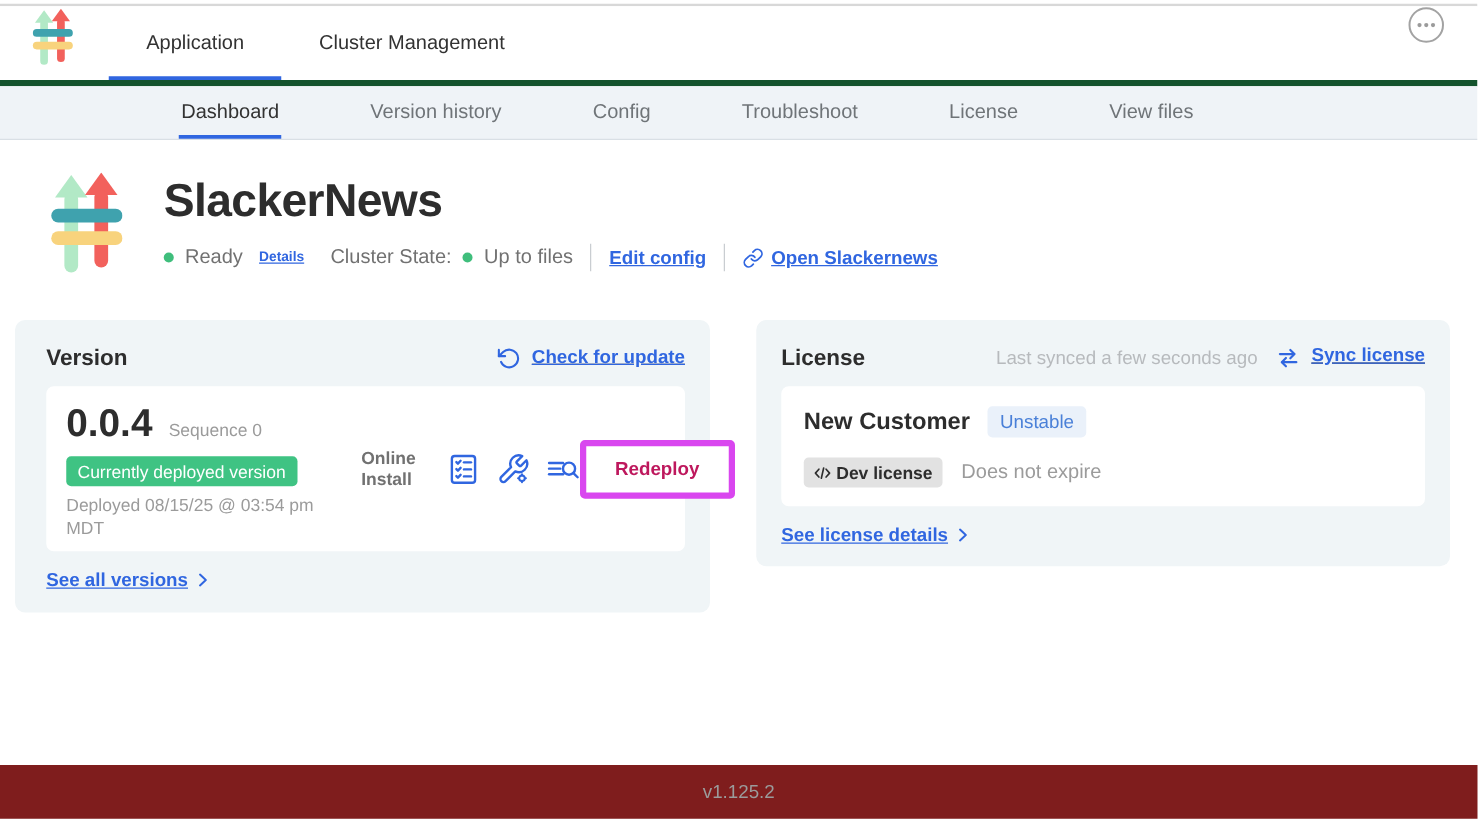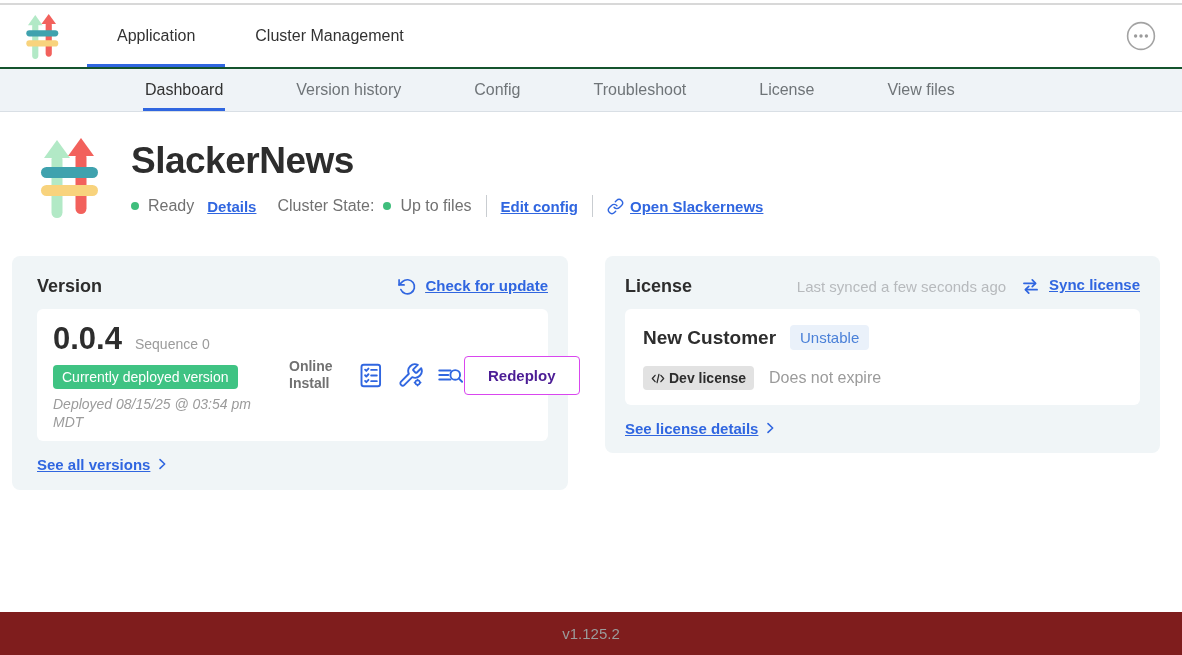--- a/index.html
+++ b/index.html
@@ -3,22 +3,22 @@
 <meta charset="utf-8">
 <style>
   * { box-sizing: border-box; margin: 0; padding: 0; }
   html,body { width:1182px; height:655px; overflow:hidden; background:#fff;
     font-family:"Liberation Sans", sans-serif; color:#323232; }
   a { cursor:pointer; }
 
   .top-border { height:5px; background:#fff; border-bottom:2px solid #d8d8d8; }
 
   
-  .navbar { height:64px; display:flex; align-items:center; padding-left:22px; padding-right:26px;
-    background:#fff; border-bottom:2px solid #14532d; }
+  .navbar { height:64px; display:flex; align-items:flex-start; padding-left:22px; padding-right:26px;
+    background:#fff; border-bottom:5px solid #14532d; }
   .logo-sm { width:40px; height:46px; margin-top:2px; }
   .nav-tabs { display:flex; height:100%; margin-left:25px; }
   .nav-tab { padding:0 30px; display:flex; align-items:center; font-size:16px; font-weight:500;
     color:#323232; position:relative; cursor:pointer; }
   .nav-tab.active::after { content:""; position:absolute; left:0; right:0; bottom:0; height:3px;
     background:#3066e0; }
   .nav-spacer { flex:1; }
   .menu-btn { width:30px; height:30px; cursor:pointer; display:flex; }
 
   
@@ -32,21 +32,21 @@
 
   
   .hero { display:flex; align-items:flex-start; padding:26px 0 0 40px; }
   .logo-lg { width:58px; height:82px; }
   .hero-text { margin-left:33px; padding-top:2px; }
   .hero-title { font-size:37px; font-weight:bold; letter-spacing:-0.5px; color:#2d2d2d; }
   .hero-status { display:flex; align-items:center; margin-top:13px; font-size:16px; color:#717171; }
   .dot { width:8px; height:8px; border-radius:50%; background:#3fbe7c; display:inline-block; }
   .status-text { margin-left:9px; }
   .link { color:#3066e0; text-decoration:underline; font-weight:600; }
-  .hero-status .details { margin-left:13px; font-size:15px; }
+  .hero-status .details { margin-left:13px; font-size:11px; }
   .cluster-label { margin-left:21px; }
   .hero-status .dot2 { margin-left:9px; }
   .vdivider { width:1px; height:22px; background:#c9cdd1; margin:0 14px; }
   .iconlink { display:inline-flex; align-items:center; gap:6px; }
   .iconlink svg { flex:none; }
 
   
   .cards { display:flex; gap:37px; margin:36px 22px 0 12px; }
   .card { background:#f0f5f7; border-radius:8px; padding:20px; }
   .card.version { width:556px; height:234px;padding-left:25px; }
@@ -58,27 +58,27 @@
   .last-synced { margin-left:auto; color:#b7babd; font-size:15px; margin-right:14px; }
 
   .inner { background:#fff; border-radius:6px; margin-top:12px; padding:12px 16px; }
   .inner.version-inner { display:flex; height:132px; }
   .v-left { width:236px; flex:none; }
   .v-row1 { display:flex; align-items:baseline; }
   .v-number { font-size:31px; font-weight:bold; color:#2d2d2d; }
   .v-seq { font-size:14px; color:#9b9b9b; margin-left:13px; }
   .deployed-badge { display:inline-block; margin-top:8px; background:#3fc383; color:#fff;
     font-size:14px; font-weight:500; padding:4px 9px; border-radius:4px; }
-  .deployed-at { margin-top:6px; font-size:14px; color:#9b9b9b; line-height:1.3; width:230px;font-style:italic; }
+  .deployed-at { margin-top:6px; font-size:14px; color:#9b9b9b; line-height:1.3; width:230px; }
   .v-right { flex:1; display:flex; align-items:center; }
   .install-type { width:54px; font-size:14px; font-weight:600; color:#717171; line-height:1.25; flex:none; }
   .v-icons { display:flex; align-items:center; gap:13px; margin-left:14px; }
   .v-icons .action-icon { cursor:pointer; display:flex; }
-  .redeploy-btn { margin-left:auto; margin-right:4px; background:#fff; border:1px solid #d946ef;
-    color:#4c1d95; font-weight:bold; font-size:15px; padding:10px 23px; border-radius:4px;
+  .redeploy-btn { margin-left:auto; margin-right:4px; background:#fff; border:5px solid #d946ef;
+    color:#be185d; font-weight:bold; font-size:15px; padding:10px 23px; border-radius:4px;
     cursor:pointer; font-family:"Liberation Sans", sans-serif; }
   .see-link { display:inline-flex; align-items:flex-start; margin-top:15px; font-size:15px; gap:4px; }
   .see-link .chev { display:flex; }
 
   .inner.license-inner { height:96px; padding:16px 18px; }
   .cust-row { display:flex; align-items:center; }
   .cust-name { font-size:19px; font-weight:bold; color:#2d2d2d; }
   .channel-badge { margin-left:14px; background:#eaf1fa; color:#4a80d8; font-size:15px;
     padding:4px 10px; border-radius:4px; }
   .lic-row { display:flex; align-items:center; margin-top:16px; }

